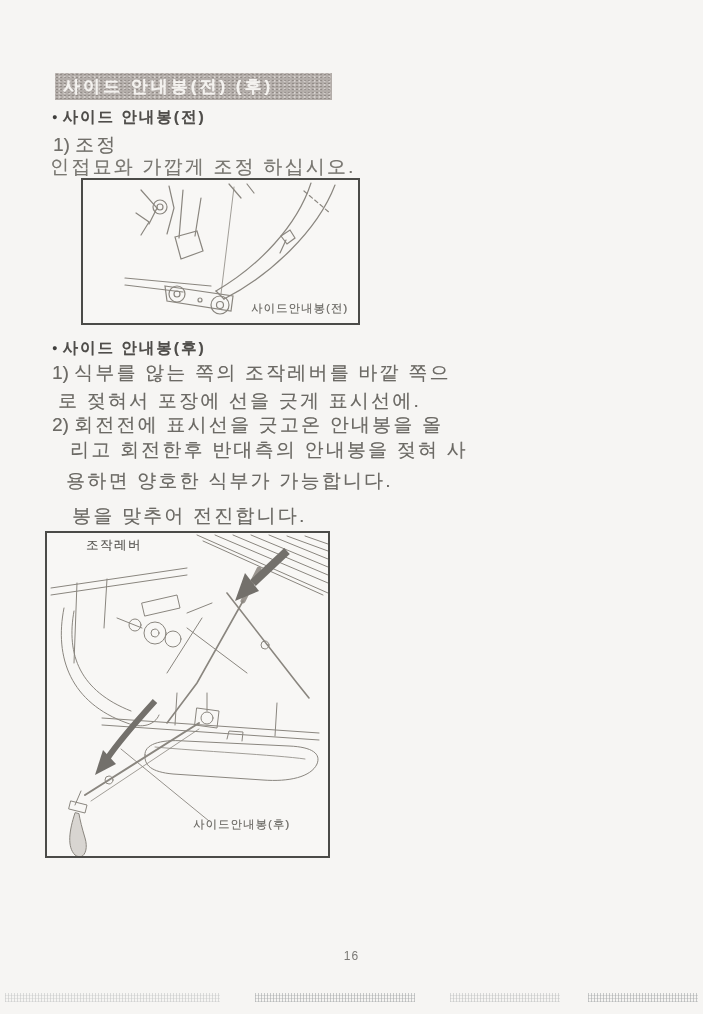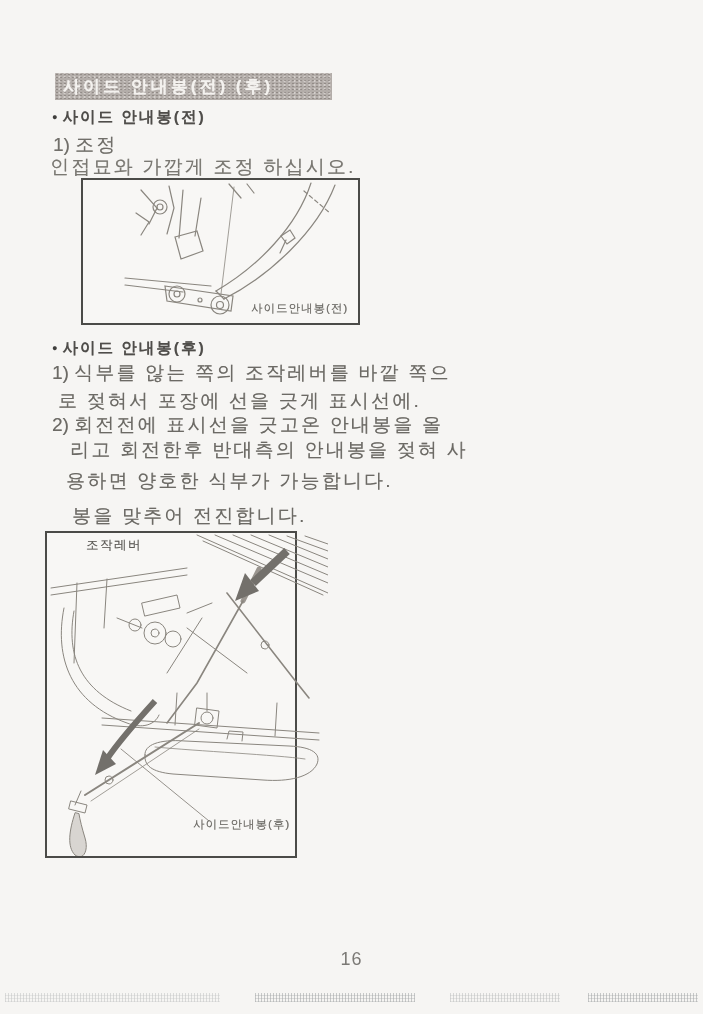--- a/index.html
+++ b/index.html
@@ -42,21 +42,21 @@
     position:absolute;font-size:11.5px;color:#6e6c67;letter-spacing:1px;
     white-space:nowrap;text-shadow:.3px .3px .5px rgba(110,108,104,.5);
   }
   .fig-label{
     position:absolute;font-size:12.5px;color:#5c5a56;letter-spacing:1.5px;
     white-space:nowrap;text-shadow:.3px .3px .5px rgba(110,108,104,.5);
   }
   
   .page-number{
     position:absolute;left:0;top:949px;width:100%;text-align:center;
-    font-size:18px;color:#7b7975;letter-spacing:1px;
+    font-size:12px;color:#7b7975;letter-spacing:1px;
   }
   .noise-strip{position:absolute;left:0;top:991px;width:703px;height:13px;}
   .noise-seg{
     position:absolute;top:2px;height:9px;
     background-image:
       repeating-linear-gradient(90deg, rgba(130,135,138,.55) 0 1px, transparent 1px 3px),
       repeating-linear-gradient(0deg, rgba(140,144,146,.35) 0 1px, transparent 1px 3px);
   }
 </style>
 </head>
@@ -117,21 +117,21 @@
   <div class="body-line" style="left:58px;top:388px;">로 젖혀서 포장에 선을 긋게 표시선에.</div>
 
   <div class="body-line" style="left:52px;top:412px;">
     <span class="item-num">2)</span><span>회전전에 표시선을 긋고온 안내봉을  올</span>
   </div>
   <div class="body-line" style="left:70px;top:437px;">리고 회전한후 반대측의 안내봉을 젖혀 사</div>
   <div class="body-line" style="left:66px;top:468px;">용하면 양호한 식부가 가능합니다.</div>
 
   <div class="body-line" style="left:72px;top:503px;">봉을 맞추어 전진합니다.</div>
 
-  <div class="figure" style="left:45px;top:531px;width:252px;height:327px;">
+  <div class="figure" style="left:45px;top:531px;width:285px;height:327px;">
     <svg width="281" height="323" viewBox="0 0 281 323">
       <g stroke="#8a867f" stroke-width="1" fill="none" stroke-linecap="round">
 
         <path d="M150,2 L281,60"></path>
         <path d="M168,2 L281,50"></path>
           <path d="M186,2 L281,42"></path>
         <path d="M204,2 L281,34"></path>
           <path d="M222,2 L281,26"></path>
         <path d="M240,3 L281,18"></path>
           <path d="M258,3 L281,11"></path>

